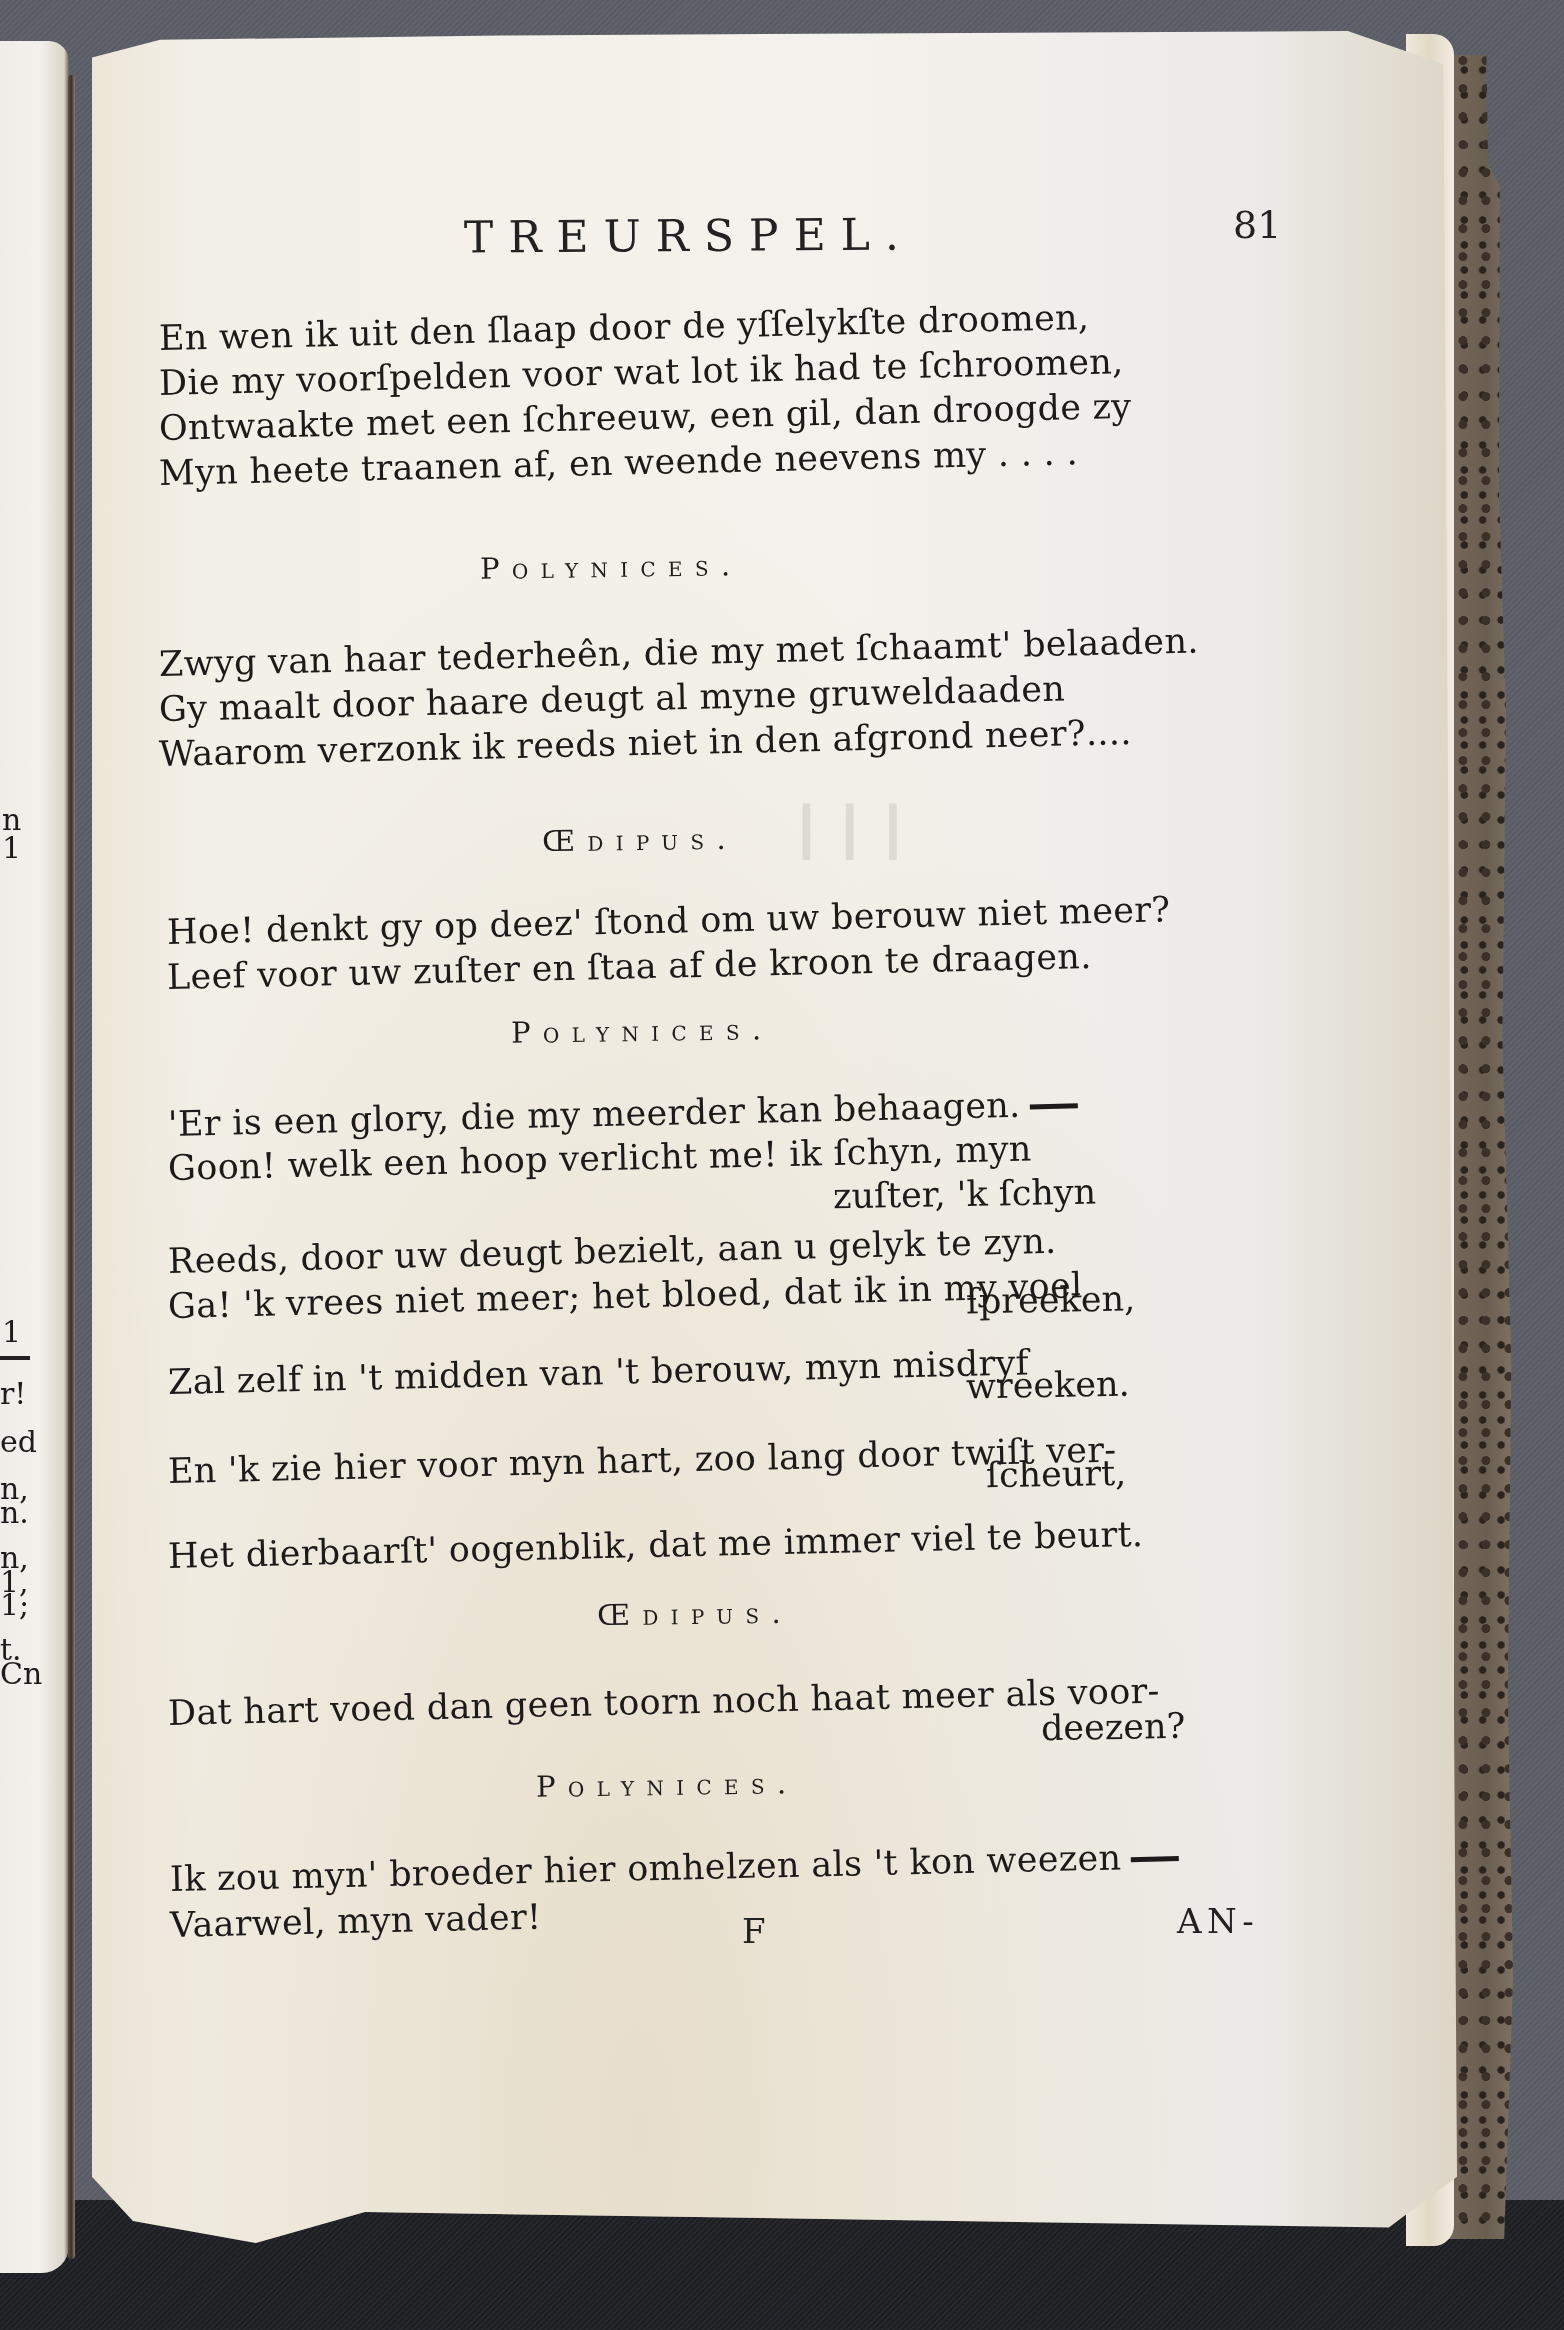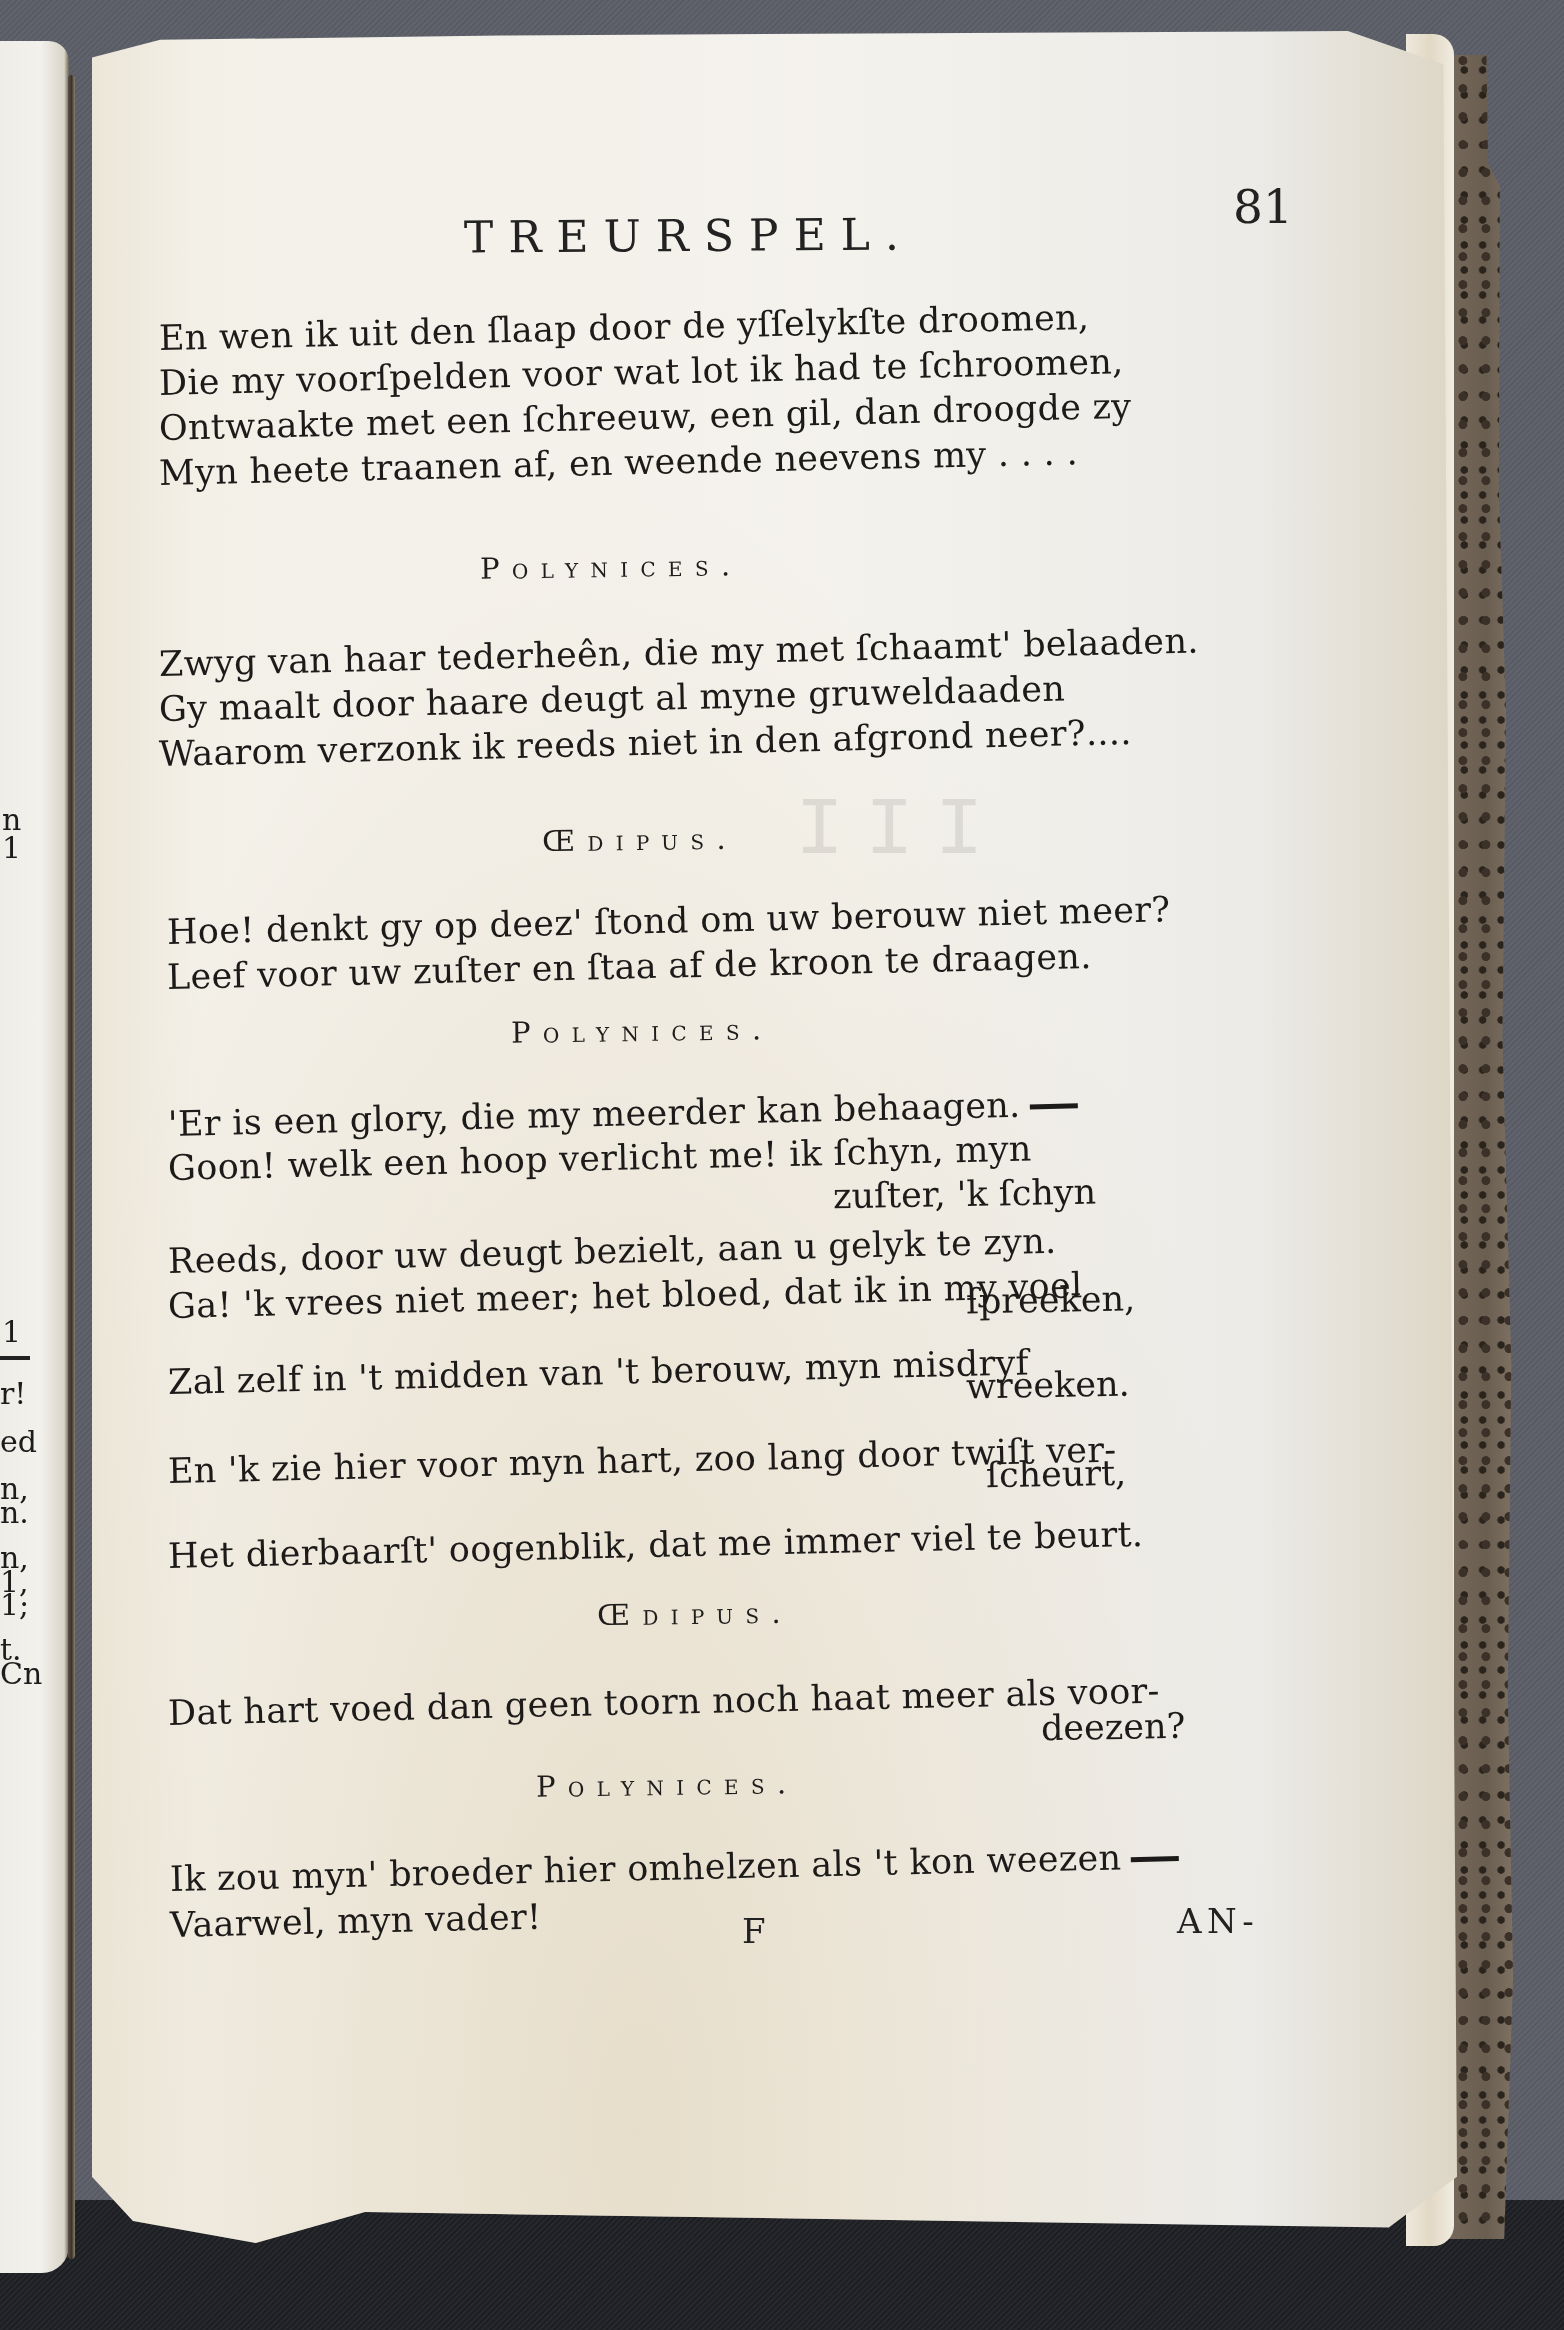--- a/index.html
+++ b/index.html
@@ -47,42 +47,42 @@
       radial-gradient(ellipse at 40% 95%, rgba(220,205,175,0.55), transparent 55%),
       linear-gradient(90deg, #ece6d8 0%, #f3f0e8 8%, #f4f2ec 55%, #ecebe8 85%, #ddd6c6 100%);
     clip-path: polygon(0 1.2%, 5% 0.4%, 30% 0.2%, 92% 0, 99% 1.5%, 100% 97%, 95% 99.3%, 20% 98.6%, 12% 100%, 3% 99%, 0 97%);
     margin-left: 24px;
   }
   .runhead {
     position:absolute; left:372px; top:179px; font-size:44px; letter-spacing:15px;
     color:#222; font-family:"DejaVu Serif", serif; transform:rotate(-0.4deg);
   }
   .pagenum {
-    position:absolute; left:1141px; top:148px; font-size:47px; color:#222;
+    position:absolute; left:1141px; top:172px; font-size:38px; color:#222;
     font-family:"DejaVu Serif", serif;
   }
   .speaker {
     position:absolute; font-size:29px; letter-spacing:12.3px; color:#1f1d1b;
     font-variant:small-caps; font-family:"DejaVu Serif", serif;
     transform:rotate(-0.8deg);
   }
   .verse {
     position:absolute; font-size:35px; color:#1d1b19; white-space:nowrap;
     font-family:"DejaVu Serif", serif; letter-spacing:0.3px;
     transform:rotate(-1.3deg); transform-origin:left center;
   }
   .cont {
     position:absolute; font-size:35px; color:#1d1b19; white-space:nowrap;
     font-family:"DejaVu Serif", serif; transform:rotate(-1deg);
   }
   .sig { position:absolute; font-size:34px; color:#222; font-family:"DejaVu Serif", serif; }
   .dash { display:inline-block; width:48px; height:4.8px; background:#1d1b19; vertical-align:middle; margin-left:9.6px; }
   .ghost {
     position:absolute; font-size:82px; color:rgba(40,40,40,0.10); letter-spacing:20.5px;
-    font-family:Liberation Mono, monospace;
+    font-family:Liberation Sans, sans-serif;
   }
 </style>
 </head>
 <body>
 
 <div class="cloth-dark"></div>
 
 <div class="left-page">
   <span class="left-frag" style="left:29px;top:764px">n</span>
   <span class="left-frag" style="left:29px;top:792px">1</span>

